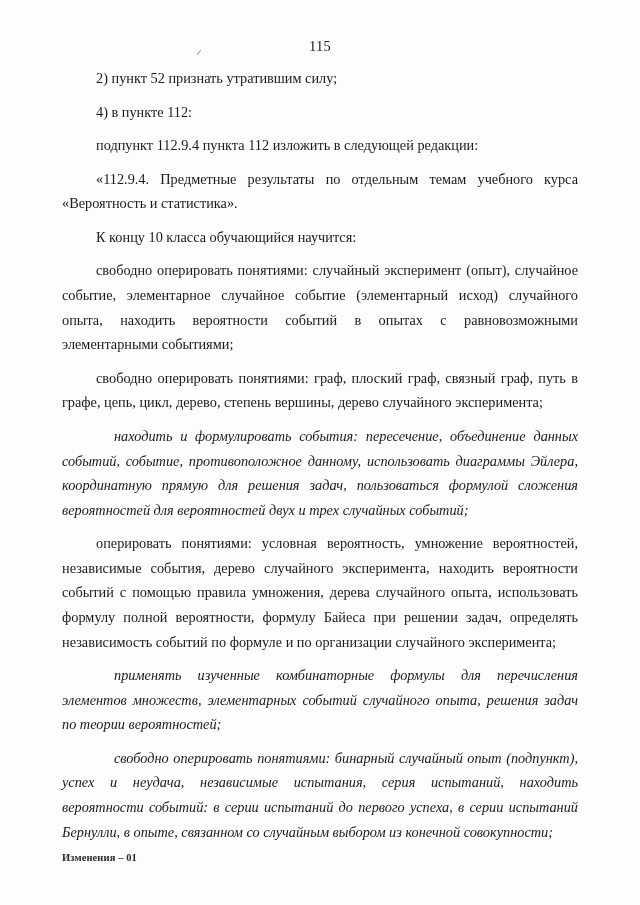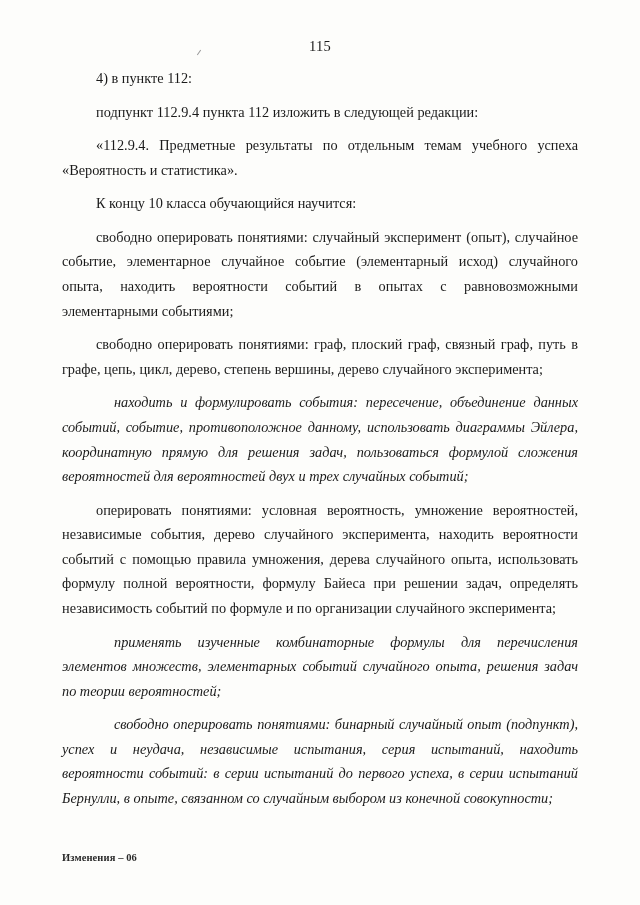--- a/index.html
+++ b/index.html
@@ -72,27 +72,28 @@
 </style>
 </head>
 <body>
 
 <div class="page">
 
   <div class="page-number">115</div>
   <div class="tick"></div>
 
   <div class="content">
+    <p>2) пункт 52 признать утратившим силу;</p>
     <p>4) в пункте 112:</p>
     <p>подпункт 112.9.4 пункта 112 изложить в следующей редакции:</p>
-    <p>«112.9.4. Предметные результаты по отдельным темам учебного успеха «Вероятность и статистика».</p>
+    <p>«112.9.4. Предметные результаты по отдельным темам учебного курса «Вероятность и статистика».</p>
     <p>К концу 10 класса обучающийся научится:</p>
     <p>свободно оперировать понятиями: случайный эксперимент (опыт), случайное событие, элементарное случайное событие (элементарный исход) случайного опыта, находить вероятности событий в опытах с равновозможными элементарными событиями;</p>
     <p>свободно оперировать понятиями: граф, плоский граф, связный граф, путь в графе, цепь, цикл, дерево, степень вершины, дерево случайного эксперимента;</p>
     <p class="wideindent">находить и формулировать события: пересечение, объединение данных событий, событие, противоположное данному, использовать диаграммы Эйлера, координатную прямую для решения задач, пользоваться формулой сложения вероятностей для вероятностей двух и трех случайных событий;</p>
     <p>оперировать понятиями: условная вероятность, умножение вероятностей, независимые события, дерево случайного эксперимента, находить вероятности событий с помощью правила умножения, дерева случайного опыта, использовать формулу полной вероятности, формулу Байеса при решении задач, определять независимость событий по формуле и по организации случайного эксперимента;</p>
     <p class="wideindent">применять изученные комбинаторные формулы для перечисления элементов множеств, элементарных событий случайного опыта, решения задач по теории вероятностей;</p>
     <p class="wideindent">свободно оперировать понятиями: бинарный случайный опыт (подпункт), успех и неудача, независимые испытания, серия испытаний, находить вероятности событий: в серии испытаний до первого успеха, в серии испытаний Бернулли, в опыте, связанном со случайным выбором из конечной совокупности;</p>
   </div>
 
-  <div class="footer">Изменения – 06</div>
+  <div class="footer">Изменения – 01</div>
 
 </div>
 
 </body></html>

